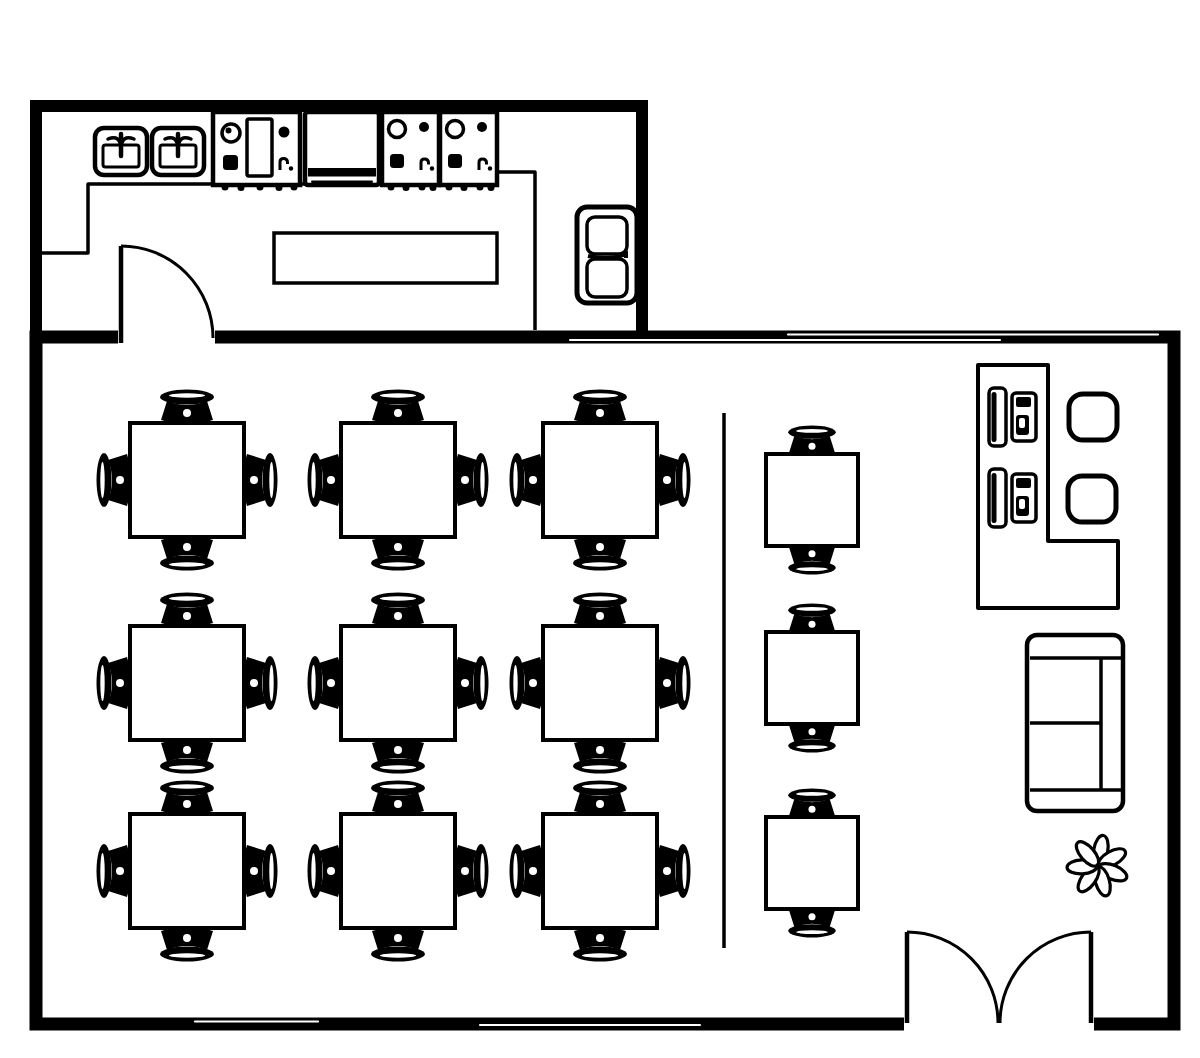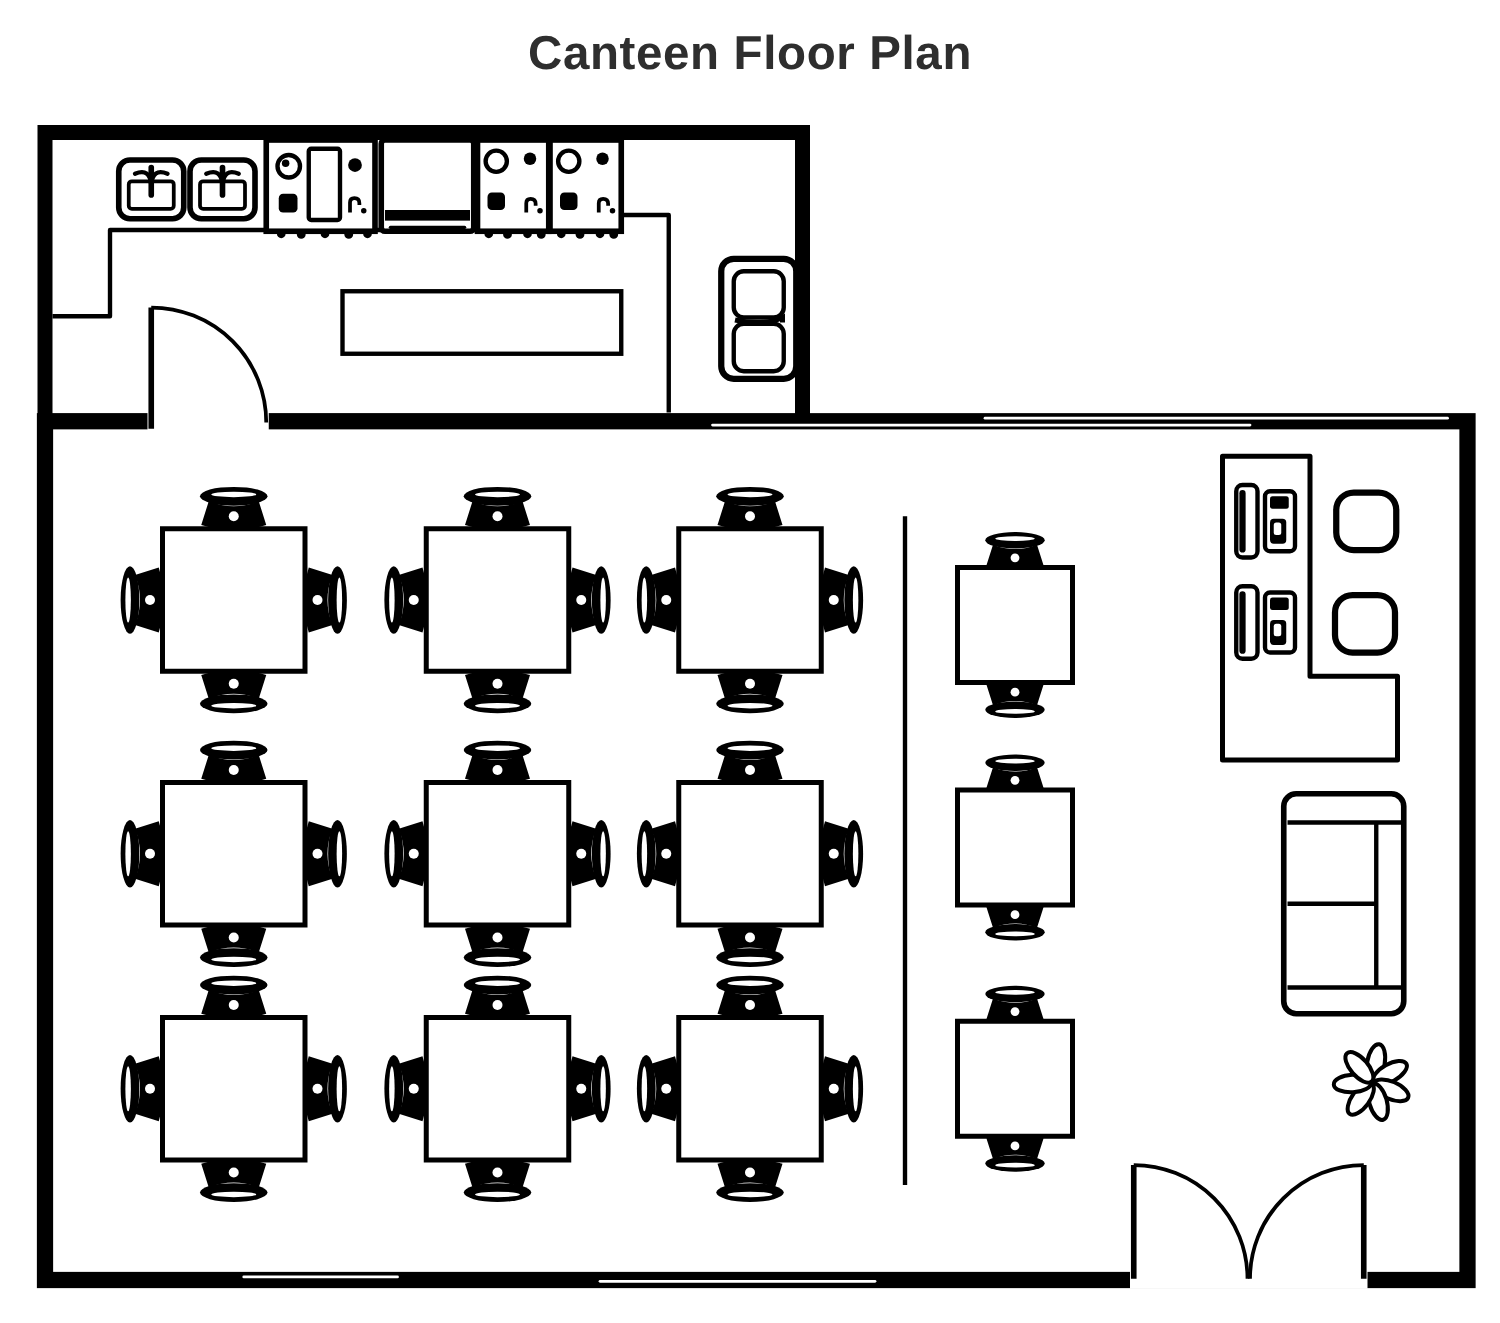--- a/index.html
+++ b/index.html
@@ -8,21 +8,20 @@
   .title{position:absolute;top:22px;left:0;width:100%;margin:0;text-align:center;
          font-size:38px;font-weight:bold;color:#2e2e2e;letter-spacing:.5px;}
   svg{position:absolute;top:0;left:0;}
   .ink{stroke:#000;fill:none;}
 </style>
 </head>
 <body>
 
 <div class="stage">
 
-  <h1 class="title">Canteen Floor Plan</h1>
 
   <svg width="1200" height="1058" viewBox="0 0 1200 1058" xmlns="http://www.w3.org/2000/svg">
 
     <defs>
 
       <g id="chair">
         <ellipse cx="0" cy="-10" rx="27" ry="7.5" fill="#000"></ellipse>
         <ellipse cx="0" cy="-11.5" rx="18" ry="2.2" fill="#fff"></ellipse>
         <path d="M-20,-6 Q0,2 20,-6 L26,13 Q0,21 -26,13 Z" fill="#000"></path>
         <circle cx="0" cy="6" r="4" fill="#fff"></circle>

